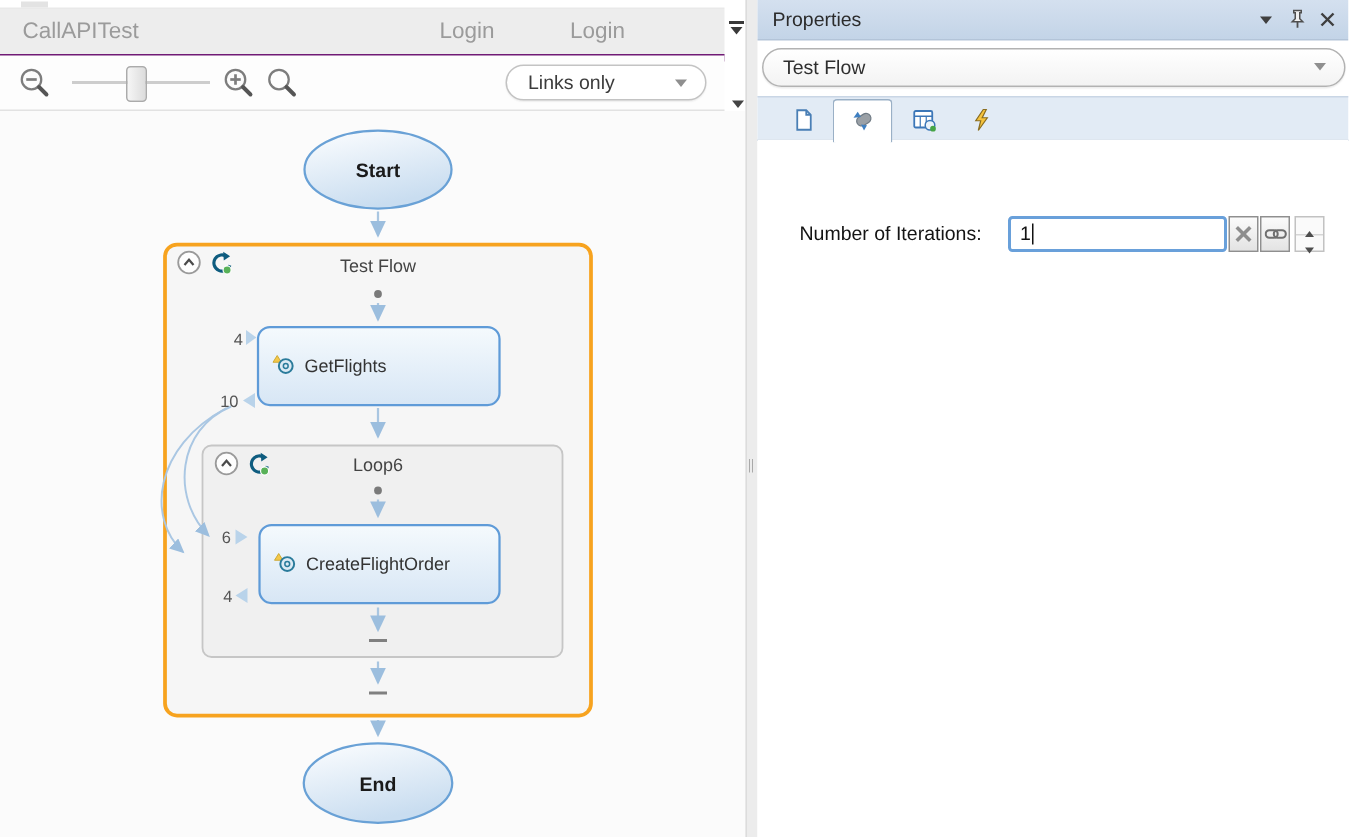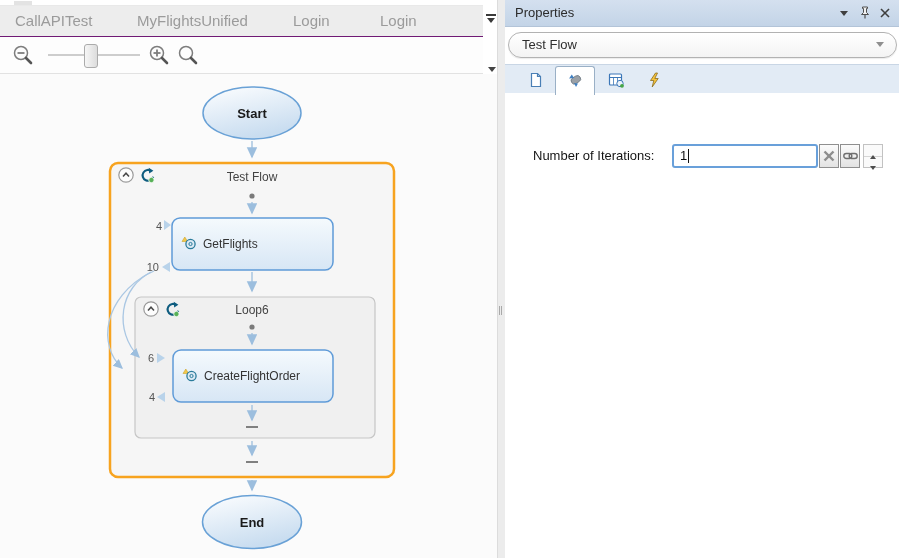--- a/index.html
+++ b/index.html
@@ -79,21 +79,20 @@
 
 <div class="app">
 
   <div class="left-pane">
     <div class="top-strip">
         <div class="top-notch"></div>
       </div>
 
     <div class="doc-tabs">
       <span class="doc-tab" style="left:15px">CallAPITest</span>
-      <span class="doc-tab" style="left:137px">MyFlightsUnified</span>
       <span class="doc-tab" style="left:293px">Login</span>
       <span class="doc-tab" style="left:380px">Login</span>
     </div>
     <div class="tab-overflow">
       <svg width="14" height="14" viewBox="0 0 14 14">
           <rect x="2" y="2" width="10" height="2" fill="#3a3a3a"></rect>
           <path d="M3,6 L11,6 L7,11 Z" fill="#3a3a3a"></path>
         </svg>
     </div>
 
@@ -113,20 +112,24 @@
           <line x1="5.5" y1="9" x2="12.5" y2="9" stroke="#7d7d7d" stroke-width="1.8"></line>
           <line x1="9" y1="5.5" x2="9" y2="12.5" stroke="#7d7d7d" stroke-width="1.8"></line>
           <line x1="14" y1="14" x2="19" y2="19" stroke="#555" stroke-width="2.6" stroke-linecap="round"></line>
         </svg>
       </div>
       <div class="tb-icon" style="left:177px">
         <svg width="22" height="22" viewBox="0 0 22 22">
           <circle cx="9" cy="9" r="6.5" fill="#fdfdfd" stroke="#7d7d7d" stroke-width="1.5"></circle>
           <line x1="14" y1="14" x2="19" y2="19" stroke="#555" stroke-width="2.6" stroke-linecap="round"></line>
         </svg>
+      </div>
+      <div class="params-select">
+        <span class="val">Links only</span>
+        <span class="chev"></span>
       </div>
     </div>
     <div class="toolbar-overflow"></div>
 
     <svg class="flow-canvas" width="497" height="484" viewBox="0 0 497 484">
       <defs>
         <linearGradient id="nodeGrad" x1="0" y1="0" x2="0" y2="1">
           <stop offset="0" stop-color="#f5fafd"></stop>
             <stop offset="1" stop-color="#d7e6f5"></stop>
         </linearGradient>

